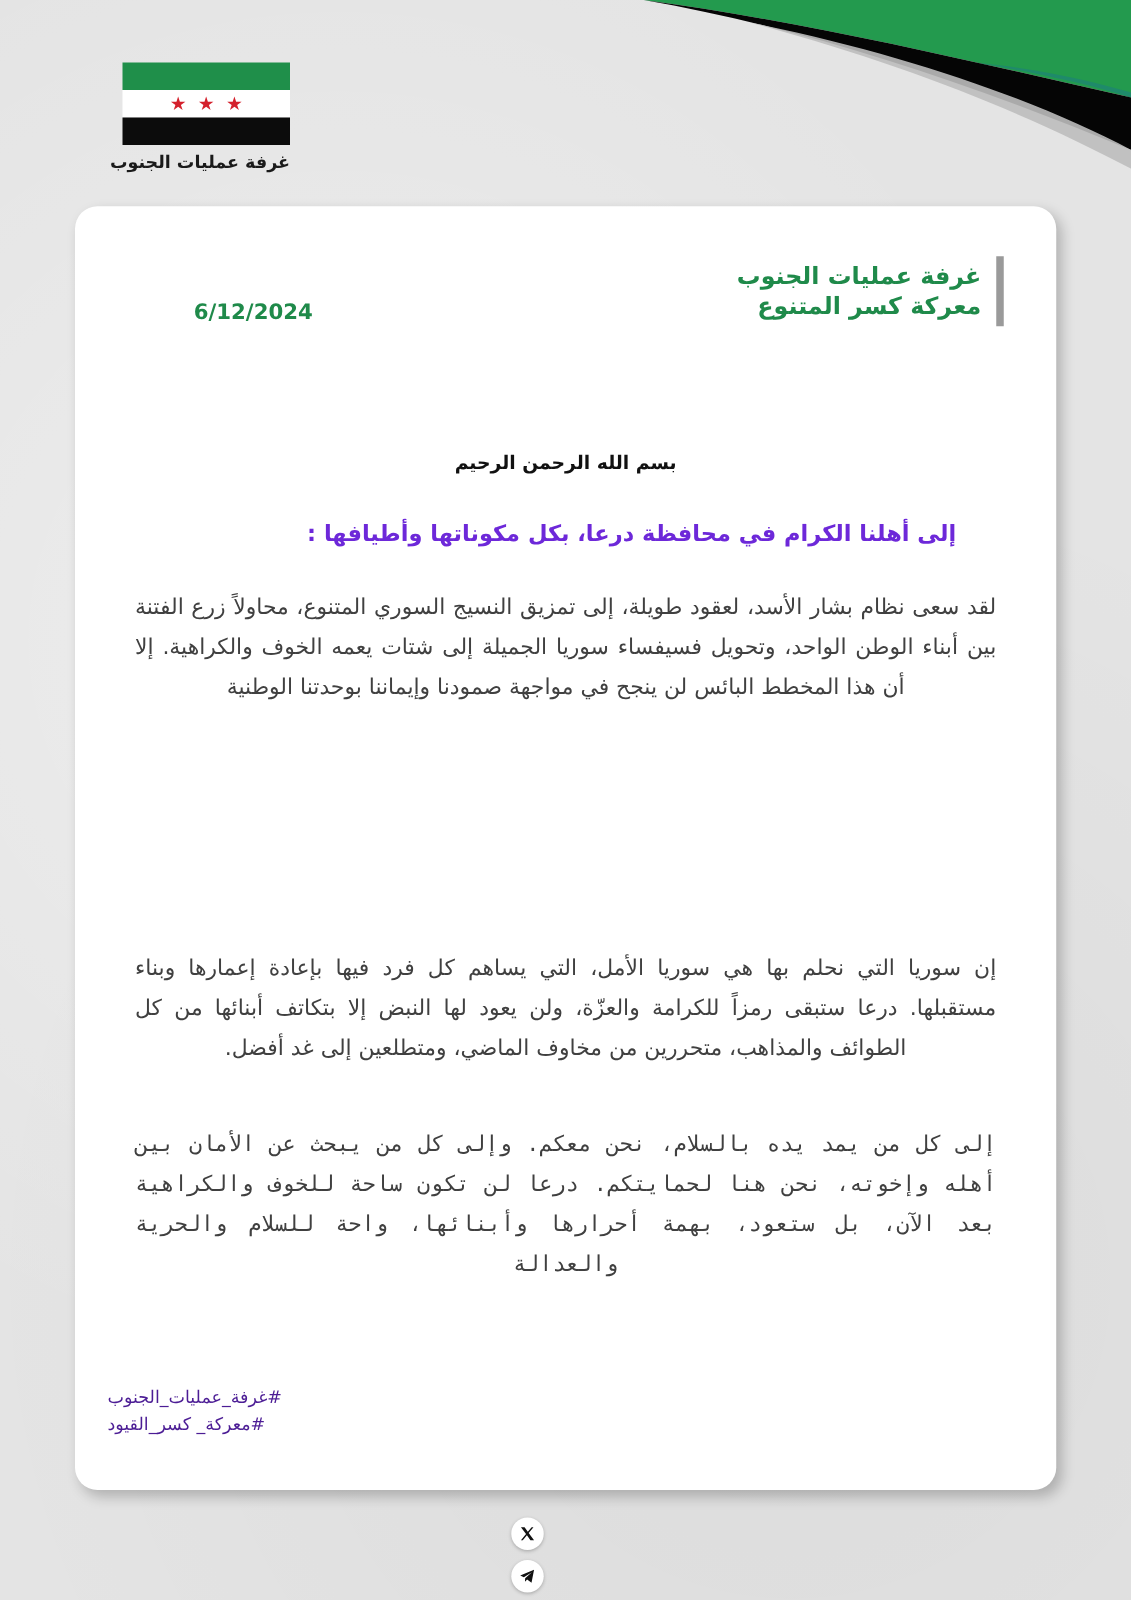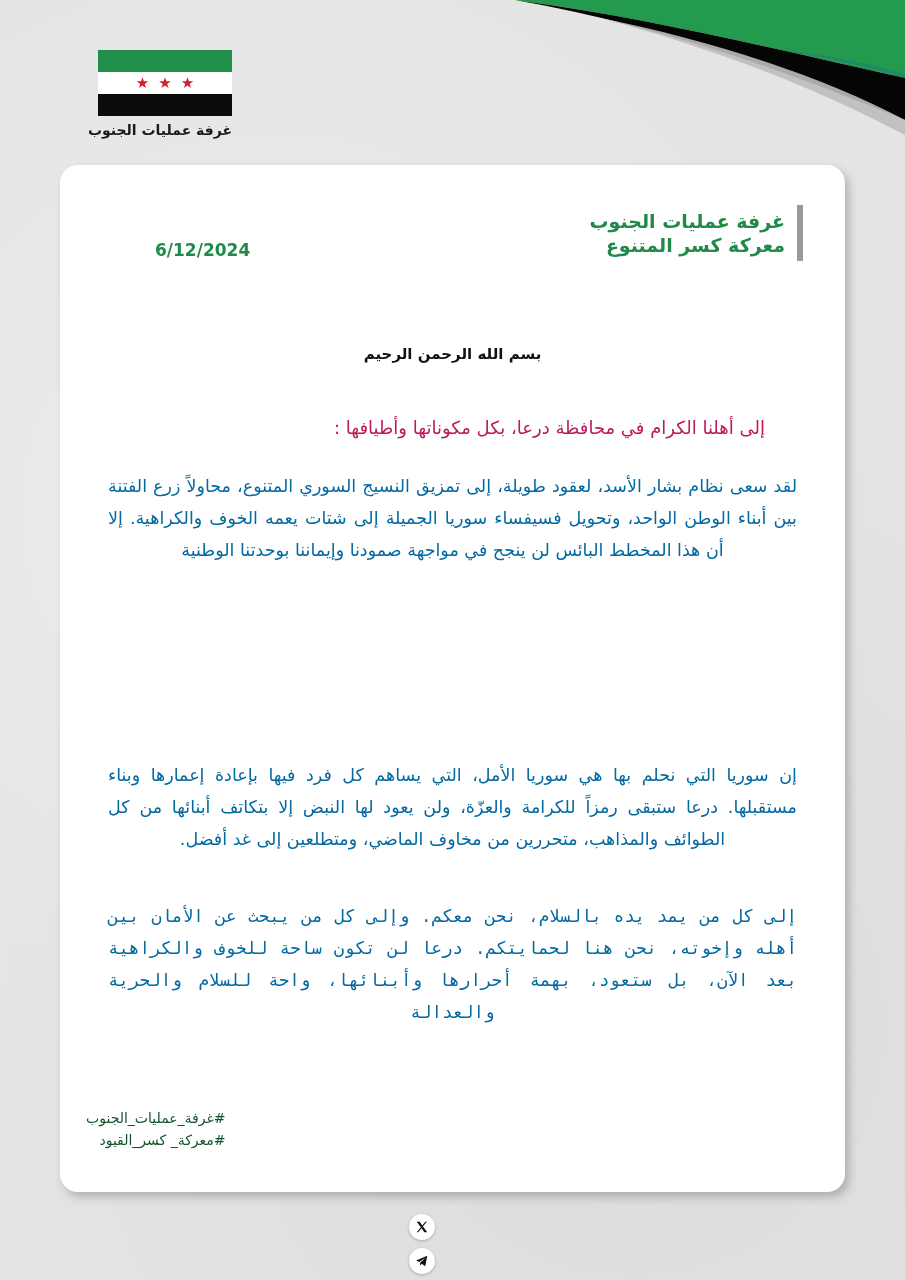--- a/index.html
+++ b/index.html
@@ -35,40 +35,40 @@
   }
   .header-block {
     position:absolute; right:42px; top:40px; display:flex; align-items:center; gap:12px;
   }
   .header-titles { direction:rtl; text-align:right; }
   .header-titles div { color:#1f8a4a; font-weight:bold; font-size:19px; line-height:24px; white-space:nowrap; }
   .header-bar { width:6px; height:56px; background:#9a9a9a; }
   .date { position:absolute; left:55px; top:75px; color:#1f8a4a; font-weight:bold; font-size:17px;margin-left:40px; }
 
   .basmala {
-    position:absolute; left:0; right:0; top:180px; text-align:center; direction:rtl;
+    position:absolute; left:0; right:0; top:196px; text-align:center; direction:rtl;
     font-weight:bold; font-size:15px; color:#111;
   }
   .heading {
     position:absolute; right:80px; top:252px; direction:rtl; text-align:right;
-    font-weight:normal; font-size:18px; color:#be185d; white-space:nowrap;
+    font-weight:bold; font-size:18px; color:#6d28d9; white-space:nowrap;
   }
   .para {
     position:absolute; left:48px; right:48px; direction:rtl;
     text-align:justify; text-align-last:center;
-    font-size:17.5px; line-height:32px; color:#0369a1;
+    font-size:17.5px; line-height:32px; color:#404040;
   }
   .p1 { top:305px; }
   .p2 { top:462px; }
   .p3 { top:594px; }
   .p4 { top:736px;font-family:Liberation Mono, monospace; }
 
   .hashtags {
-    position:absolute; left:26px; top:942px; direction:rtl; text-align:right;
-    color:#14532d; font-size:14px; line-height:22px;
+    position:absolute; left:26px; top:942px; direction:rtl; text-align:left;
+    color:#4c1d95; font-size:14px; line-height:22px;
   }
 
   .footer {
     position:absolute; left:370px; top:1214px; display:flex; align-items:center; gap:8px;flex-direction:column;
   }
   .social-btn {
     width:26px; height:26px; border-radius:50%; background:#ffffff;
     box-shadow:0 1px 3px rgba(0,0,0,0.25); display:flex; align-items:center; justify-content:center;
   }
   .social-btn svg { width:14px; height:14px; }

